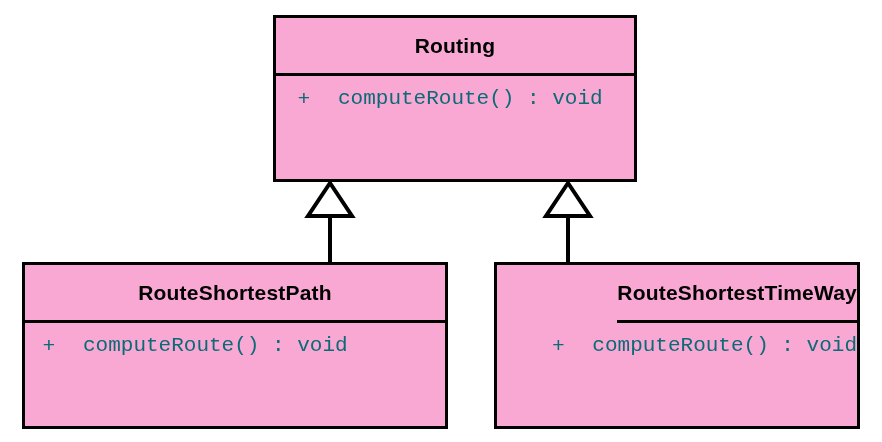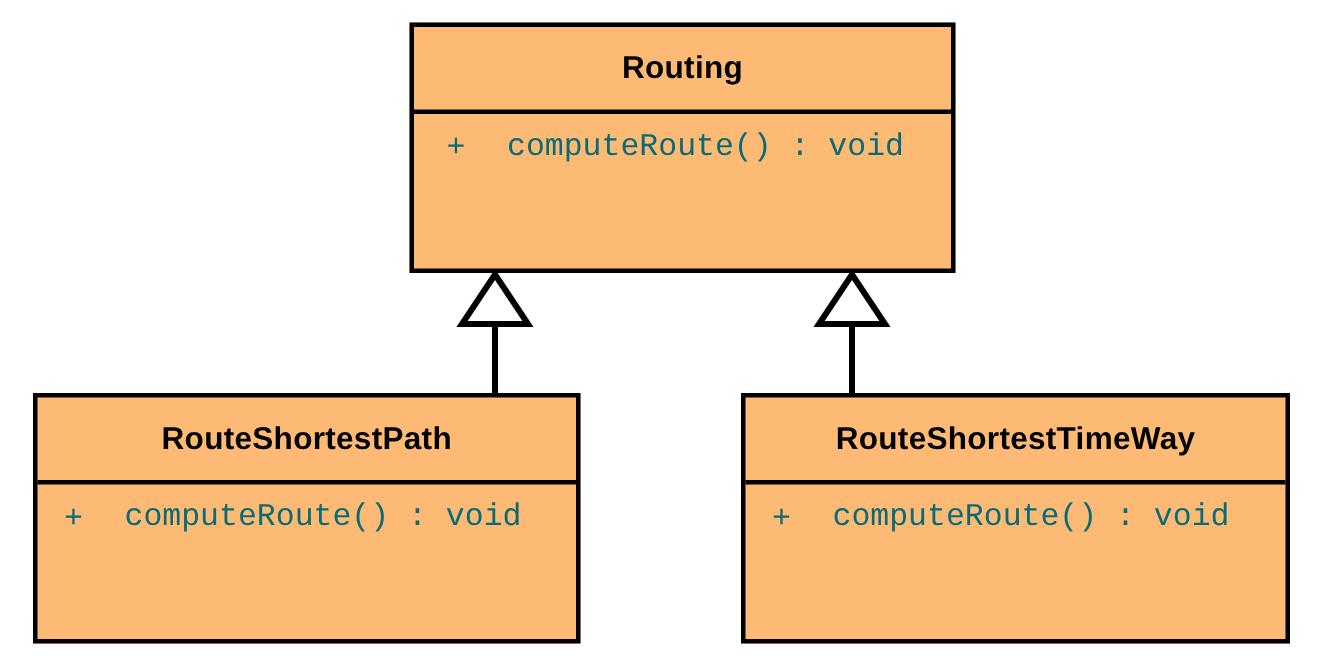--- a/index.html
+++ b/index.html
@@ -12,21 +12,21 @@
     position: relative;
     width: 882px;
     height: 442px;
     background: #ffffff;
     overflow: hidden;
     font-family: "Liberation Sans", sans-serif;
   }
   .uml-class {
     position: absolute;
     box-sizing: border-box;
-    background: #fdba74;
+    background: #f9a8d4;
     border: 3px solid #000000;
     display: flex;
     flex-direction: column;
   }
   .class-title-row {
     box-sizing: border-box;
     flex: 0 0 auto;
     display: flex;
     align-items: center;
     justify-content: center;
@@ -72,35 +72,36 @@
   #class-routing .class-title-row { height: 58px; }
   #class-routing .class-title { font-size: 21px; }
   #class-routing .member-row { font-size: 21px; padding-left: 12px; }
   #class-routing .member-visibility { width: 32px; font-size: 21px; }
   #class-routing .member-signature { padding-left: 18px; }
 
   
   #class-routeshortestpath {
     left: 22px;
     top: 262px;
-    width: 365px;
+    width: 426px;
     height: 167px;
   }
   #class-routeshortestpath .class-title-row { height: 58px; }
   #class-routeshortestpath .class-title { font-size: 21px; }
   #class-routeshortestpath .member-row { font-size: 21px; padding-left: 8px; }
   #class-routeshortestpath .member-visibility { width: 32px; font-size: 21px; }
   #class-routeshortestpath .member-signature { padding-left: 18px; }
 
   
   #class-routeshortesttimeway {
     left: 494px;
     top: 262px;
     width: 366px;
     height: 167px;
+    align-items: flex-end;
   }
   #class-routeshortesttimeway .class-title-row { height: 58px; }
   #class-routeshortesttimeway .class-title { font-size: 21px; }
   #class-routeshortesttimeway .member-row { font-size: 21px; padding-left: 8px; }
   #class-routeshortesttimeway .member-visibility { width: 32px; font-size: 21px; }
   #class-routeshortesttimeway .member-signature { padding-left: 18px; }
 
   
   #connector-layer {
     position: absolute;

